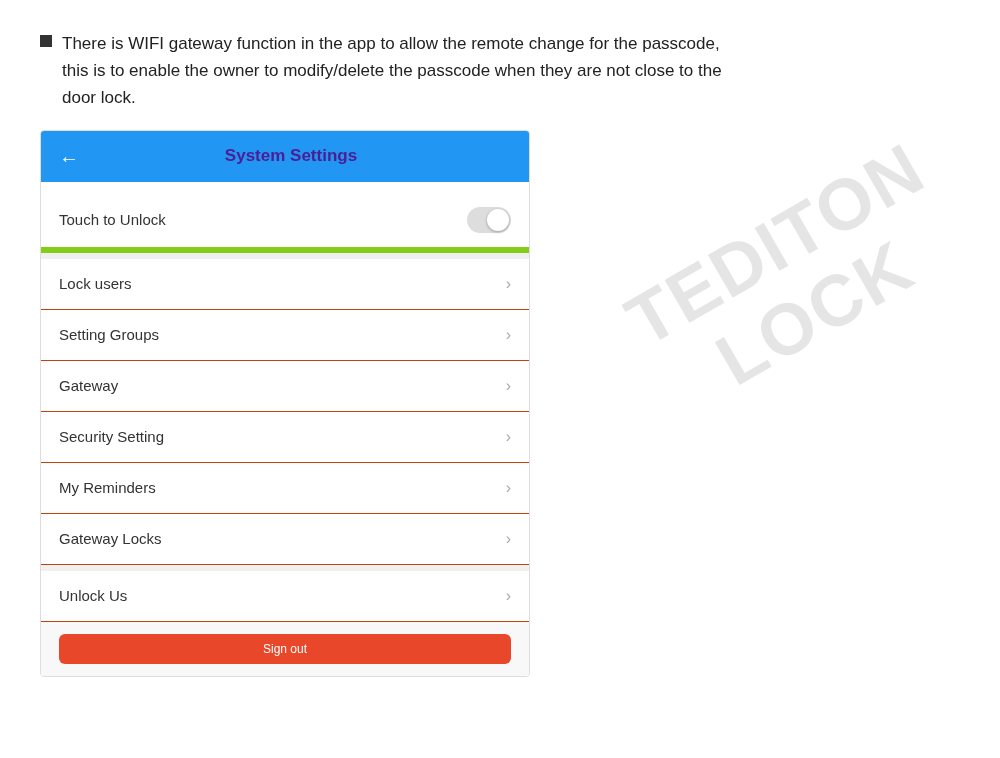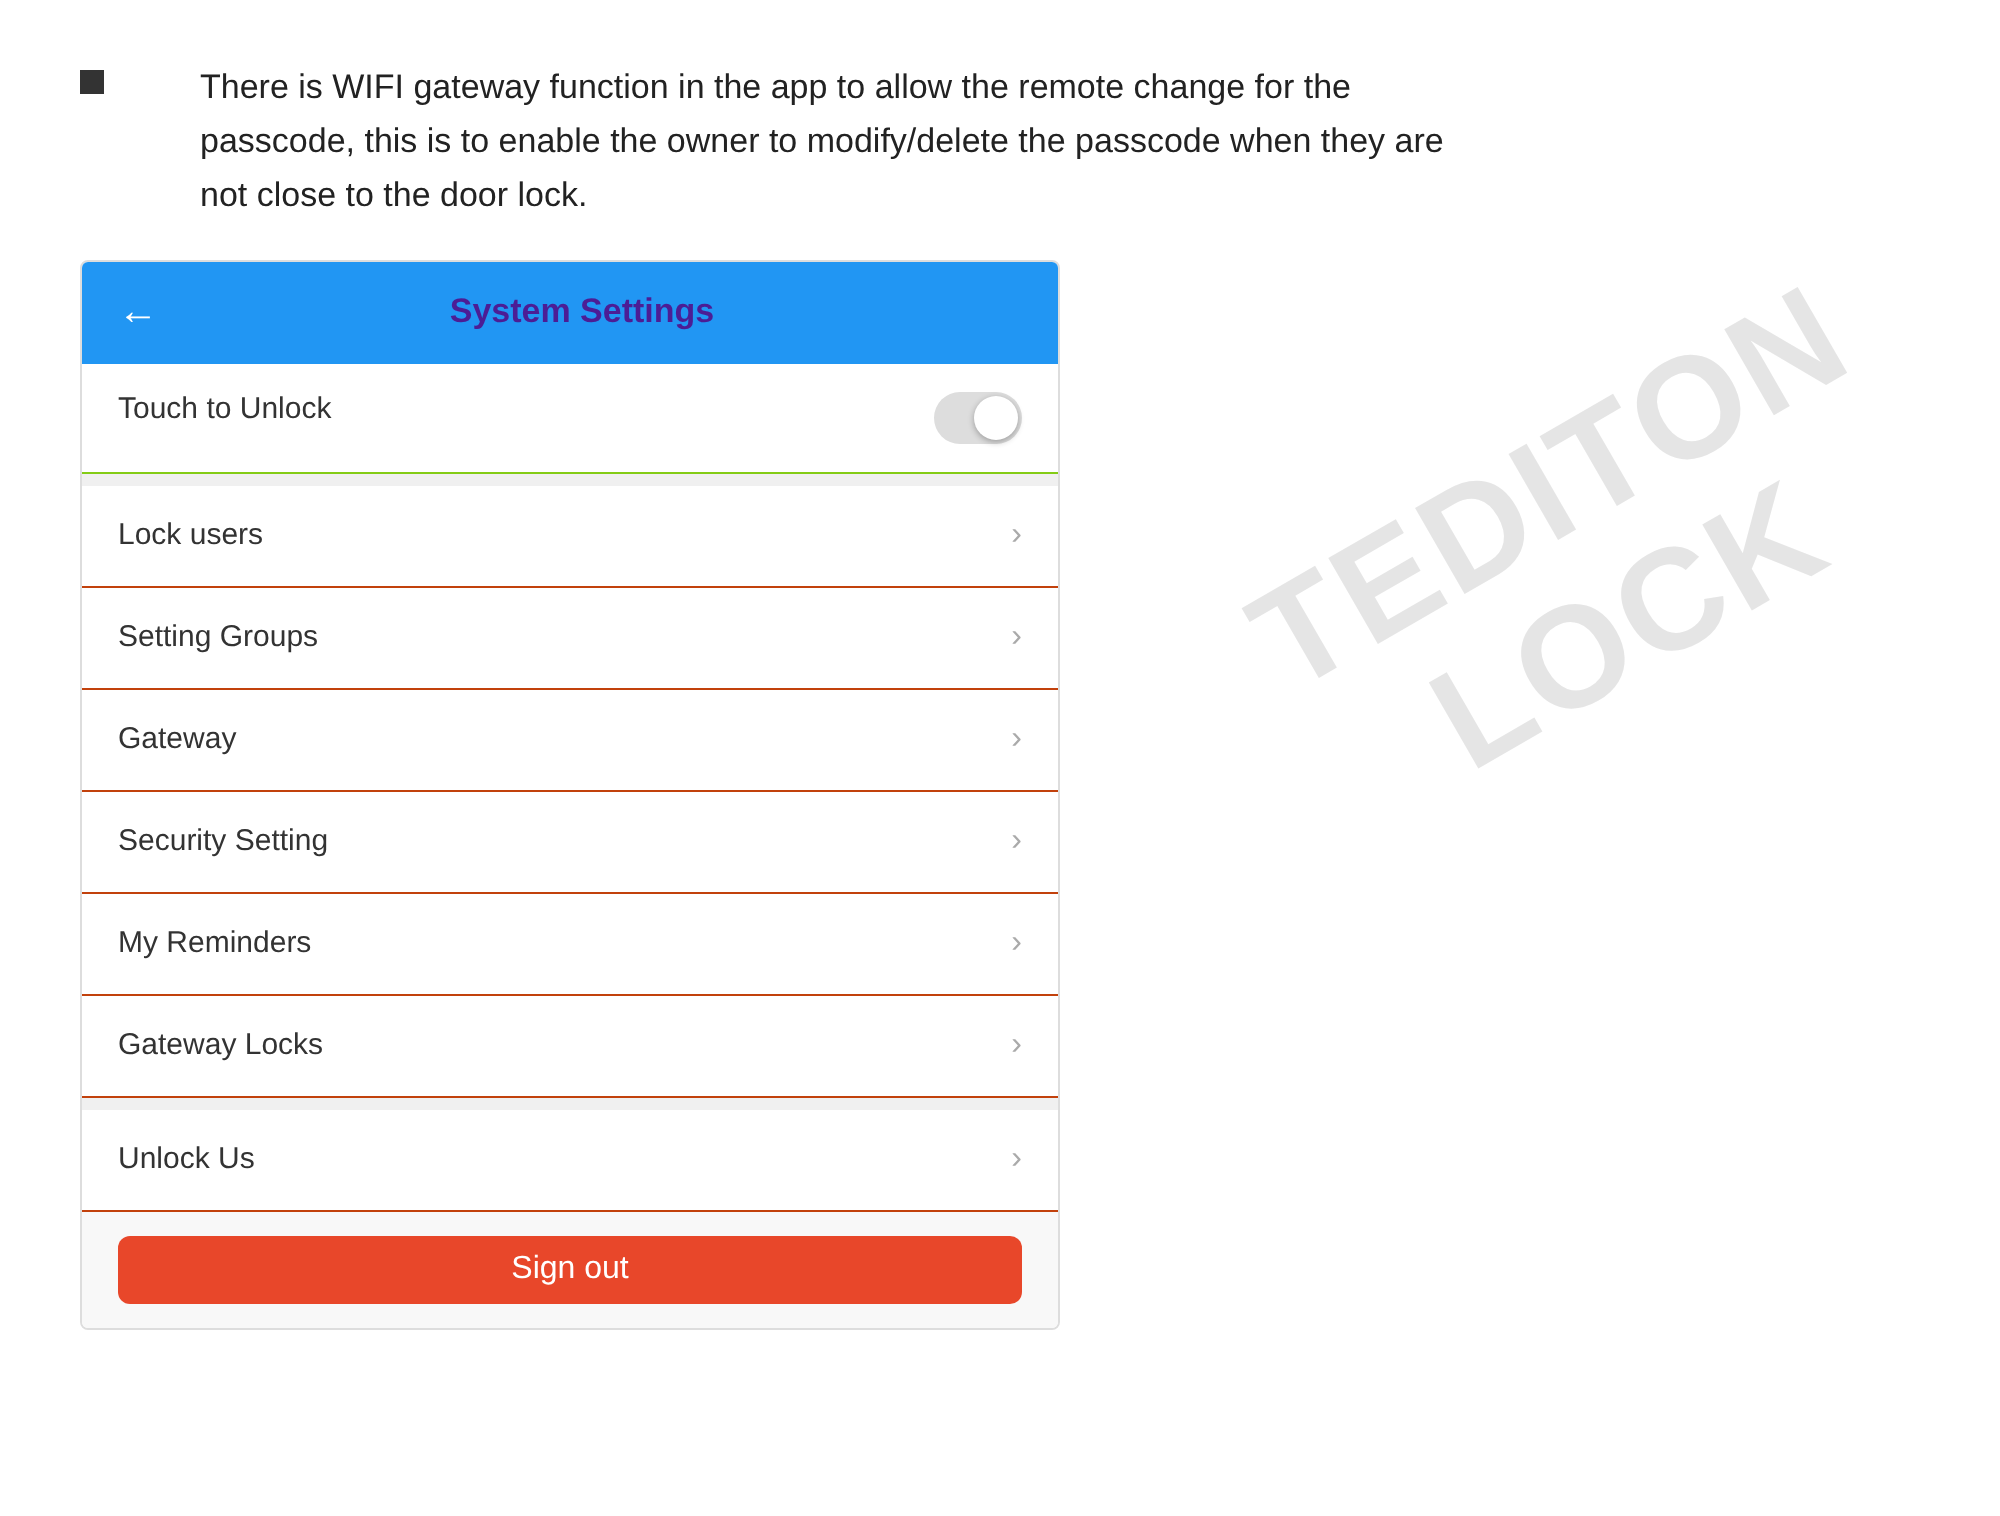--- a/index.html
+++ b/index.html
@@ -22,21 +22,20 @@
       max-width: 780px;
     }
 
     .bullet-text {
       display: flex;
       align-items: flex-start;
       margin-bottom: 18px;
       font-size: 17px;
       color: #222;
       line-height: 1.6;
-      gap: 38px;
     }
 
     .bullet-square {
       display: inline-block;
       width: 12px;
       height: 12px;
       background: #333;
       margin-top: 5px;
       margin-right: 10px;
       flex-shrink: 0;
@@ -101,25 +100,26 @@
       color: #333;
     }
 
     .chevron {
       color: #aaa;
       font-size: 16px;
     }
 
     .touch-unlock-row {
       display: flex;
-      align-items: flex-start;
+      align-items: center;
       justify-content: space-between;
       padding: 14px 18px;
-      border-bottom: 1px solid #84cc16;
-      background: #fff;
+      border-bottom: 6px solid #84cc16;
+      background: #fff;
+      margin-top: 11px;
     }
 
     .touch-unlock-label {
       font-size: 15px;
       color: #333;
     }
 
     .toggle-switch {
       width: 44px;
       height: 26px;
@@ -150,21 +150,21 @@
       background: #f8f8f8;
     }
 
     .sign-out-btn {
       width: 100%;
       background: #E8472A;
       color: #fff;
       border: none;
       border-radius: 6px;
       padding: 8px;
-      font-size: 16px;
+      font-size: 12px;
       font-weight: 500;
       cursor: pointer;
       text-align: center;
     }
 
     
     .watermark {
       position: absolute;
       top: 200px;
       right: 40px;

